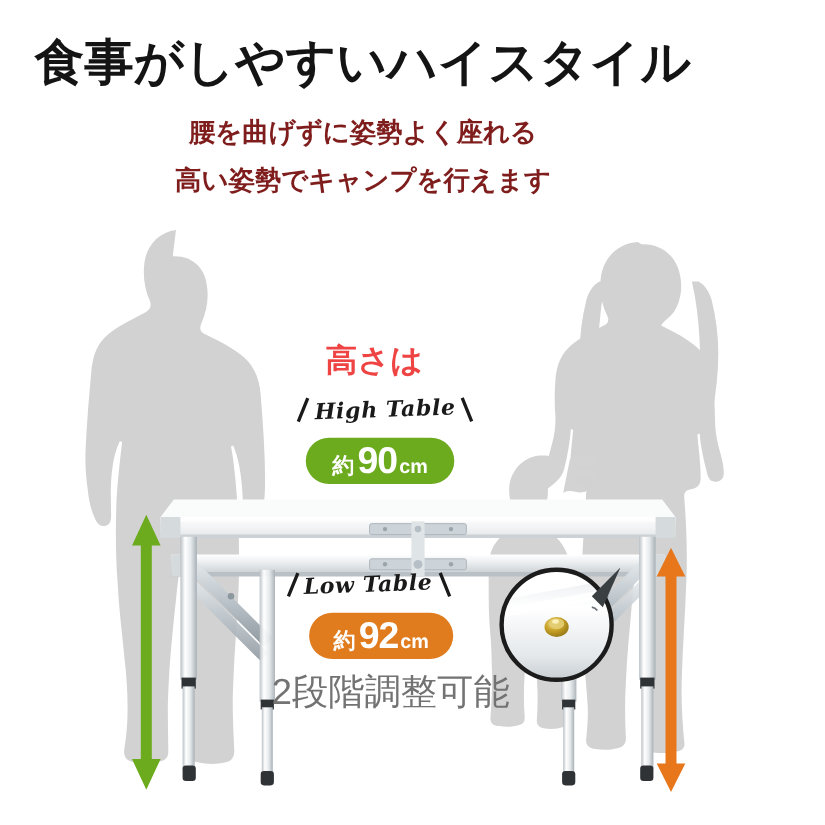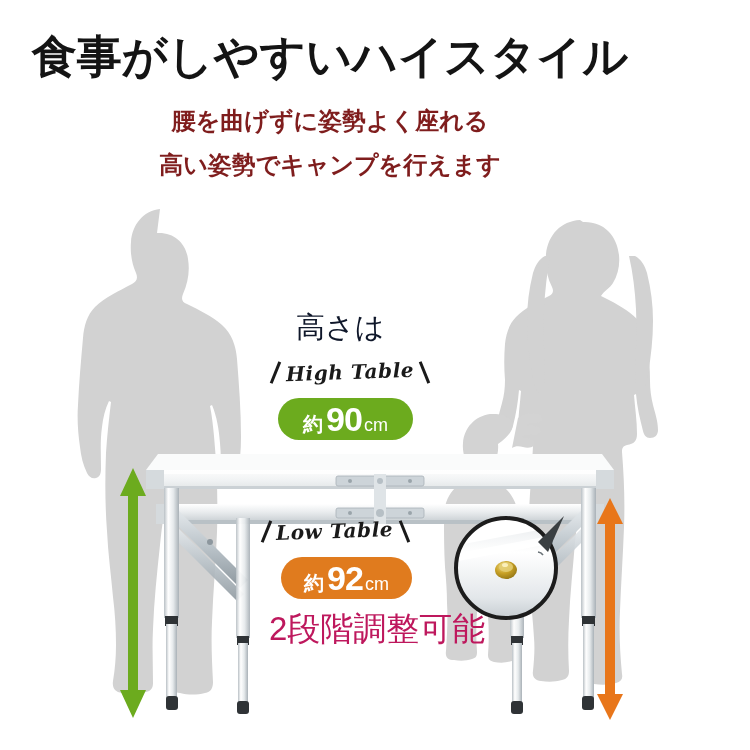--- a/index.html
+++ b/index.html
@@ -74,23 +74,23 @@
   
   #arrow-green  { position: absolute; left: 118px; top: 468px; width: 30px; height: 250px; }
   #arrow-orange { position: absolute; left: 595px; top: 498px; width: 30px; height: 222px; }
 
   
   .label-takasa {
     position: absolute;
     left: 296px;
     top: 308px;
     font-size: 29px;
-    color: #0f172a;
-    white-space: nowrap;
-    font-weight: normal;
+    color: #ef4444;
+    white-space: nowrap;
+    font-weight: bold;
   }
   .script-row {
     position: absolute;
     display: flex;
     align-items: center;
     justify-content: center;
     gap: 9px;
     white-space: nowrap;
   }
   #high-script { left: 270px; top: 360px; width: 160px; }
@@ -127,30 +127,29 @@
   #pill-high {
     left: 278px; top: 398px; width: 135px;
     background: #6cab1e;
   }
   #pill-low {
     left: 281px; top: 557px; width: 131px;
     background: #e07b1e;
   }
   .pill .approx { font-size: 20px; font-weight: bold; line-height: 42px; }
   .pill .num    { font-size: 34px; font-weight: bold; line-height: 42px; margin: 0 2px 0 3px; letter-spacing: -1px; }
-  .pill .unit   { font-size: 18px; font-weight: normal; line-height: 42px; }
+  .pill .unit   { font-size: 18px; font-weight: bold; line-height: 42px; }
 
   .note-2dan {
     position: absolute;
     left: 247px;
     top: 607px;
     font-size: 33px;
-    color: #be185d;
-    white-space: nowrap;
-    margin-left: 22px;
+    color: #737373;
+    white-space: nowrap;
   }
 </style>
 </head>
 <body>
 
 <div id="stage">
 
   <div class="title">食事がしやすいハイスタイル</div>
   <div class="subtitle l1">腰を曲げずに姿勢よく座れる</div>
   <div class="subtitle l2">高い姿勢でキャンプを行えます</div>

